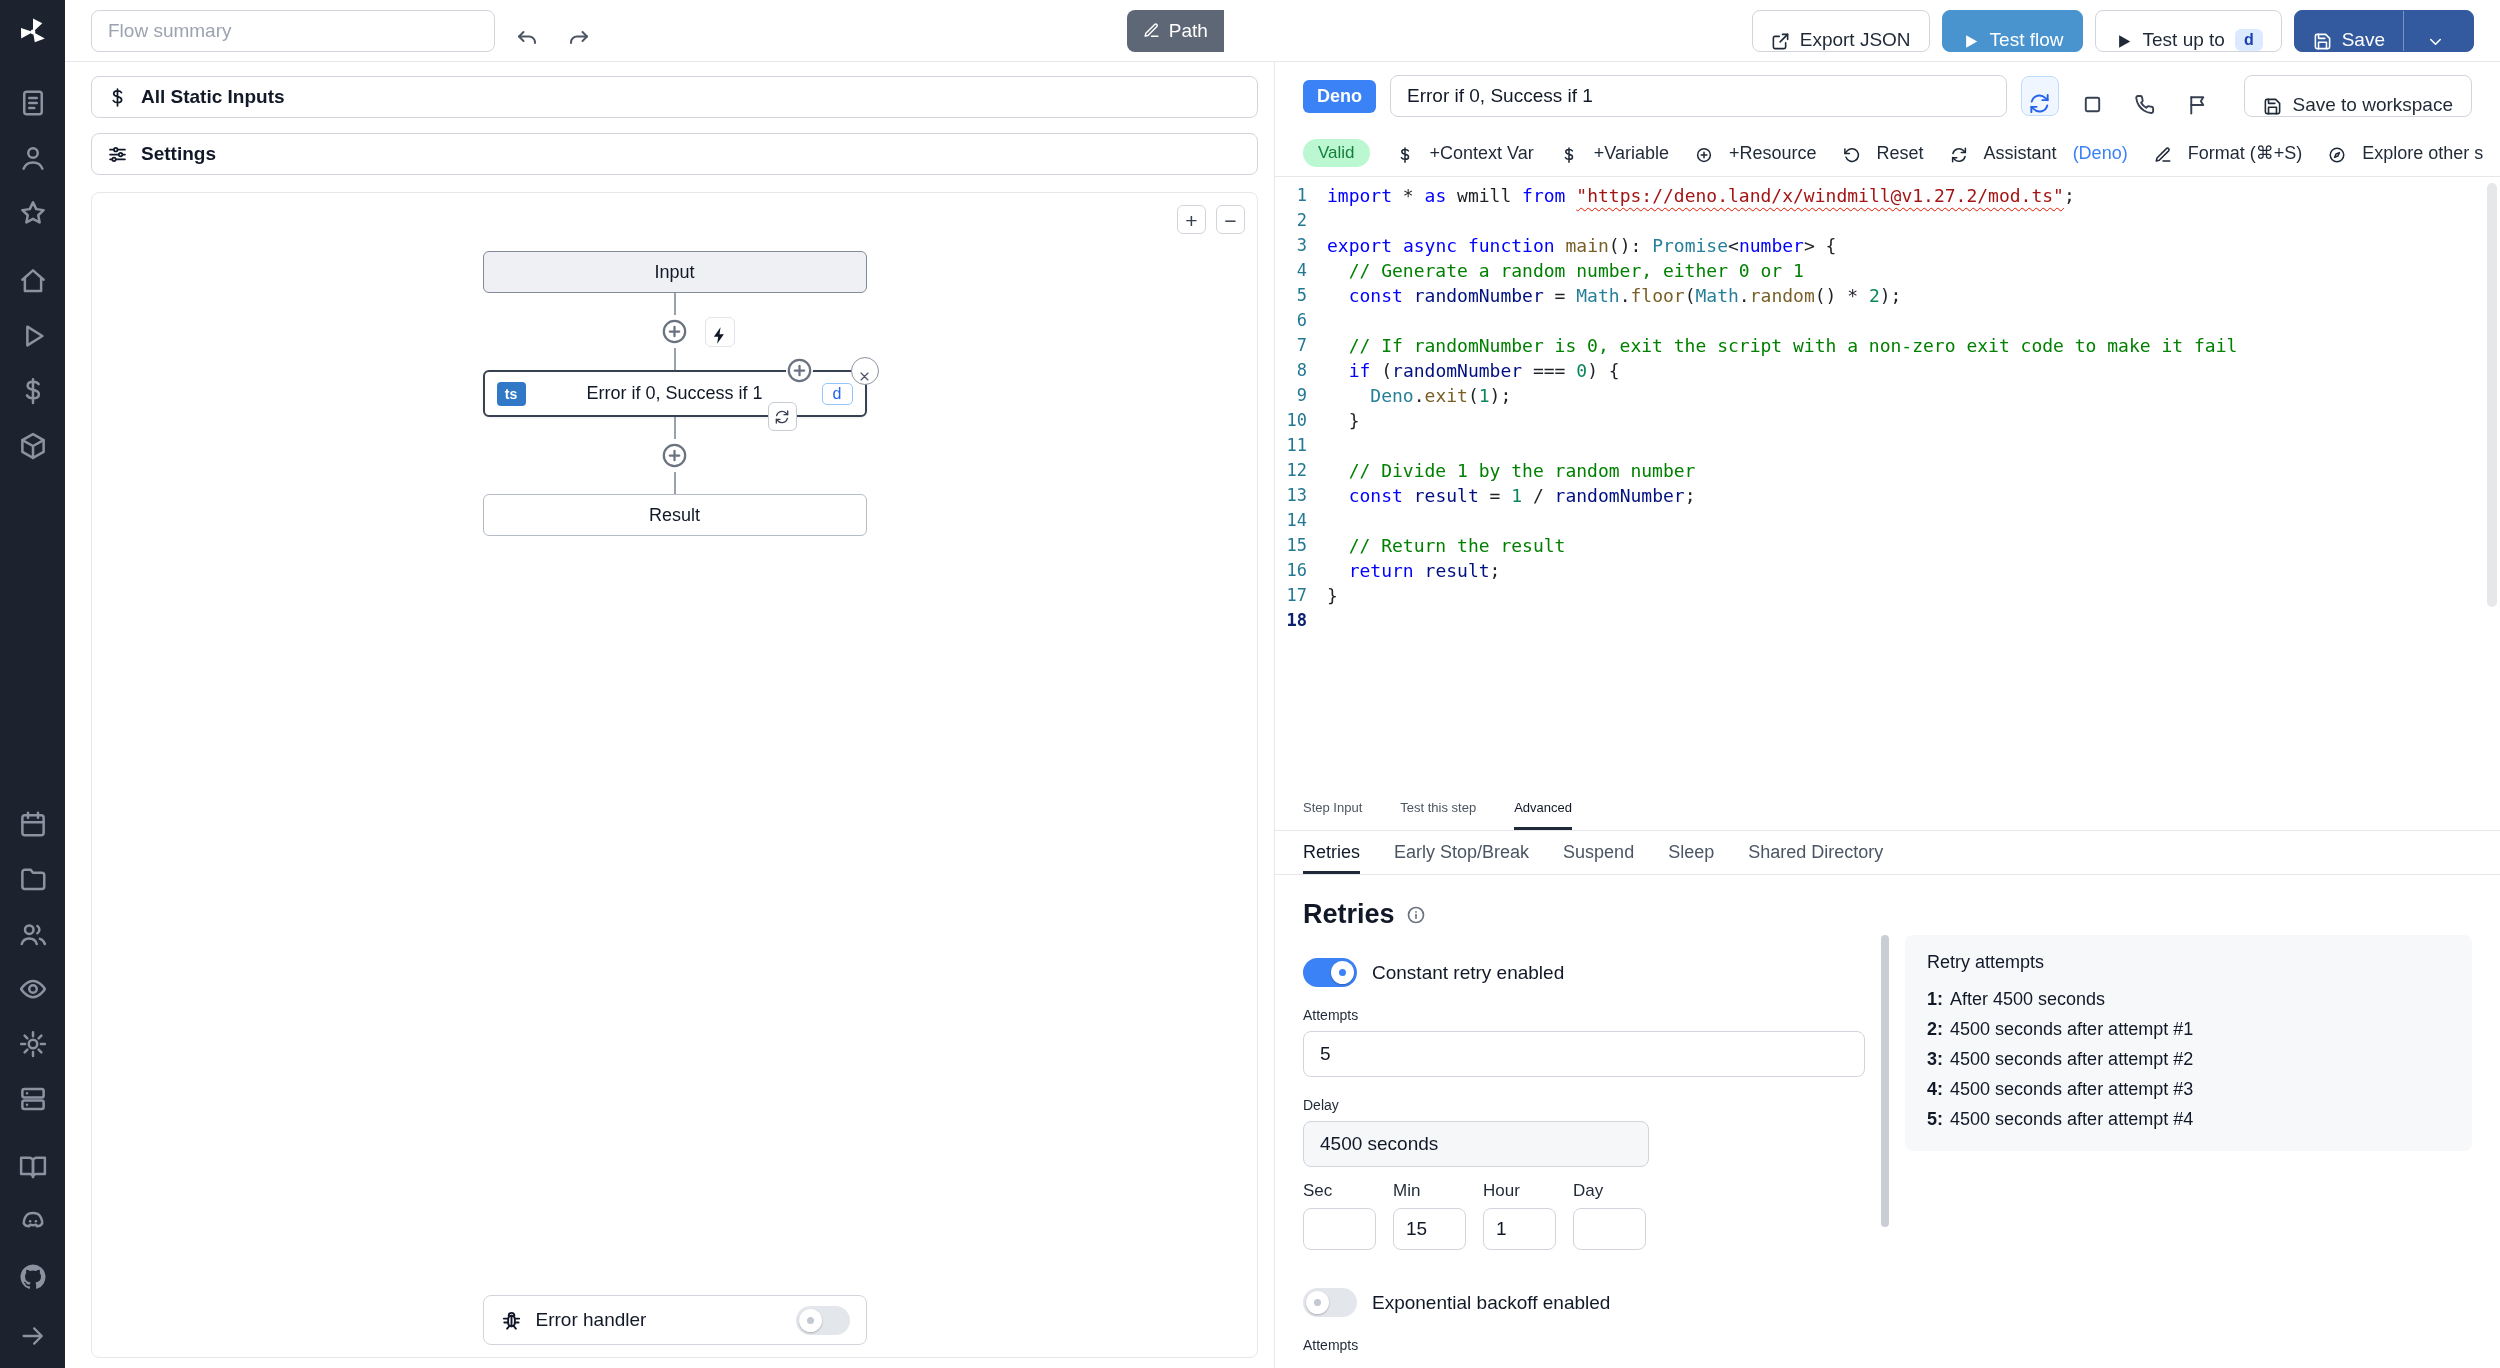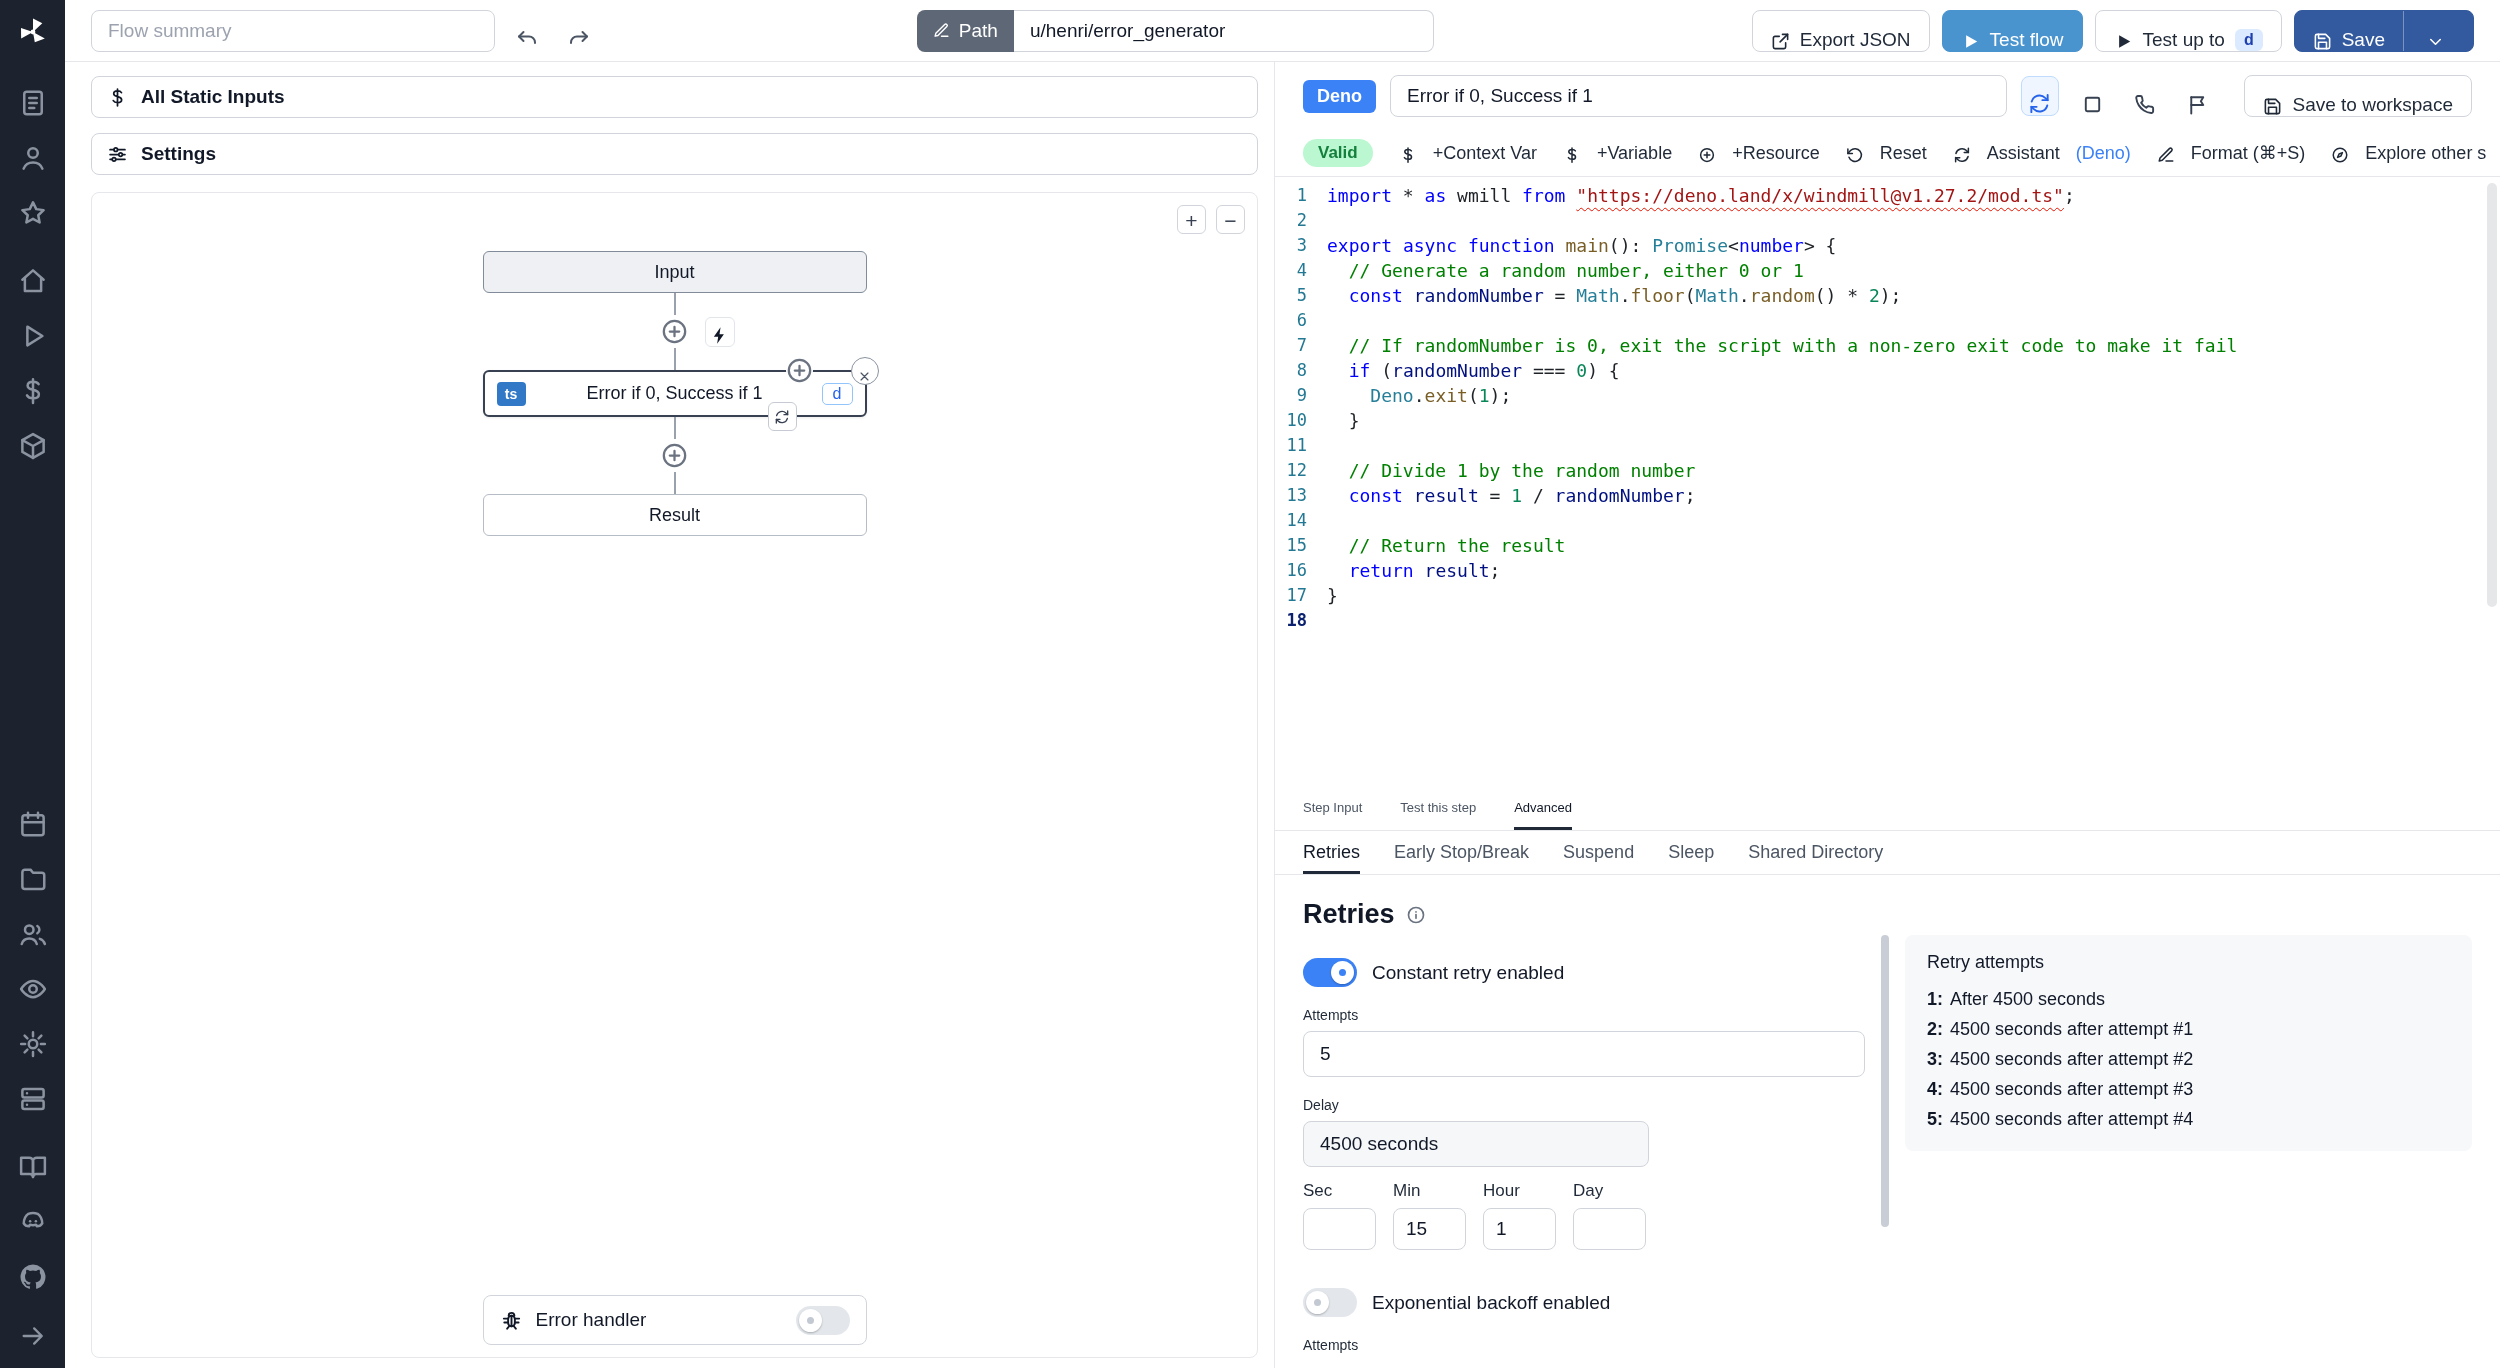--- a/index.html
+++ b/index.html
@@ -69,21 +69,21 @@
 .toggle.on .knob{left:auto;right:3px;}
 .toggle.on .knob::after{background:var(--accent,#3b82f6);}
 
 .editor-panel{flex:1;display:flex;flex-direction:column;min-width:0;}
 .ed-header{height:68px;display:flex;align-items:center;gap:14px;padding:0 28px;flex:none;}
 .lang-badge{background:var(--accent,#3b82f6);color:#fff;border-radius:6px;padding:6px 14px;font-size:18px;font-weight:600;}
 .title-input{width:640px;}
 .hdr-iconbtn{width:40px;height:40px;justify-content:center;font-size:23px;color:#374151;border-radius:8px;}
 .hdr-iconbtn.boxed{border:1px solid #bfdbfe;background:#eff6ff;color:#2563eb;}
 .ed-toolbar{height:47px;display:flex;align-items:center;gap:26px;padding:0 28px;border-bottom:1px solid #e5e7eb;flex:none;overflow:hidden;white-space:nowrap;}
-.valid-badge{background:var(--valid-bg,#bbf7d0);color:var(--valid-fg,#15803d);border-radius:999px;padding:4px 15px;font-size:17px;font-weight:700;flex:none;}
+.valid-badge{background:var(--valid-bg,#bbf7d0);color:var(--valid-fg,#15803d);border-radius:999px;padding:4px 15px;font-size:17px;font-weight:400;flex:none;}
 .tb-items{display:flex;gap:26px;align-items:center;}
 .tb-item{gap:16px;font-size:18px;color:#1f2937;flex:none;padding:0;}
 .tb-suffix{color:var(--accent,#3b82f6);}
 .code{height:608px;position:relative;overflow:hidden;font-family:"DejaVu Sans Mono","Liberation Mono",monospace;font-size:18px;padding-top:6px;flex:none;background:#fff;}
 .code-line{display:flex;height:25px;line-height:25px;}
 .ln{width:52px;flex:none;text-align:right;padding-right:20px;color:#237893;font-size:17px;}
 .ln.active{color:#0b216f;font-weight:700;}
 .lc{white-space:pre;}
 .tok-kw{color:#0000ff}.tok-com{color:#008000}.tok-num{color:#098658}.tok-ty{color:#267f99}.tok-fn{color:#795e26}.tok-vr{color:#001080}.tok-pl{color:#1f2328}
 .tok-strsq{color:#a31515;text-decoration-line:underline;text-decoration-style:wavy;text-decoration-color:#e51400;text-decoration-thickness:1px;text-underline-offset:5px;}
@@ -268,21 +268,20 @@
     <div class="path-group">
       <span class="path-badge">
           <span data-icon="pencil">
             <svg class="ic" viewBox="0 0 24 24" aria-hidden="true">
               <path d="M12 20h9"></path>
               <path d="M16.5 3.5a2.12 2.12 0 013 3L7 19l-4 1 1-4z"></path>
             </svg>
           </span>
           <span>Path</span>
         </span>
-      <input class="input path-input" value="u/henri/error_generator" style="">
     </div>
     <div class="spacer"></div>
     <button class="btn">
         <span data-icon="export">
           <svg class="ic" viewBox="0 0 24 24" aria-hidden="true">
             <path d="M14.5 3h6.5v6.5"></path>
             <path d="M21 3l-9.5 9.5"></path>
             <path d="M18.5 13.5V19a2 2 0 01-2 2H5a2 2 0 01-2-2V7.5a2 2 0 012-2h5.5"></path>
           </svg>
         </span>

